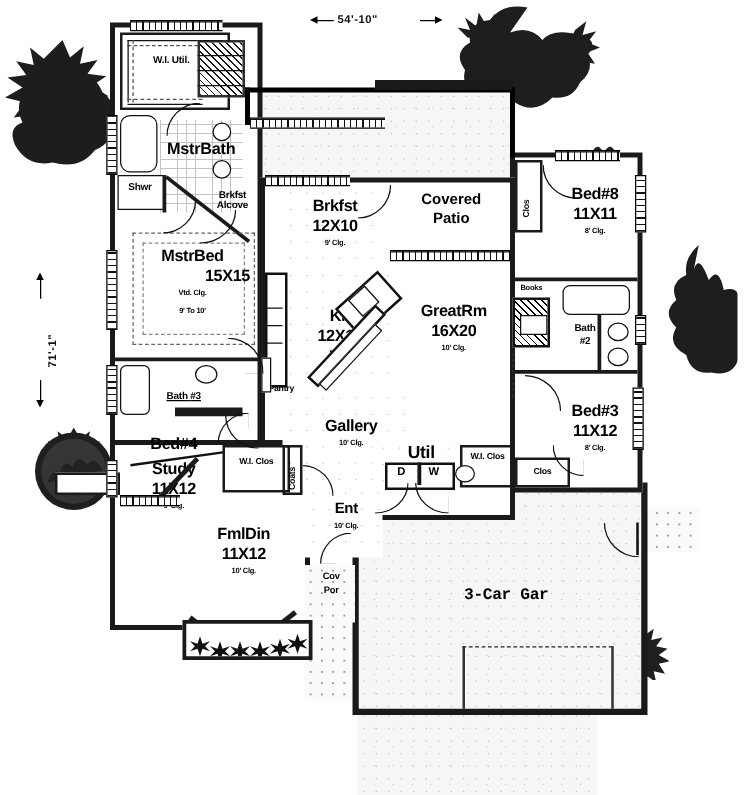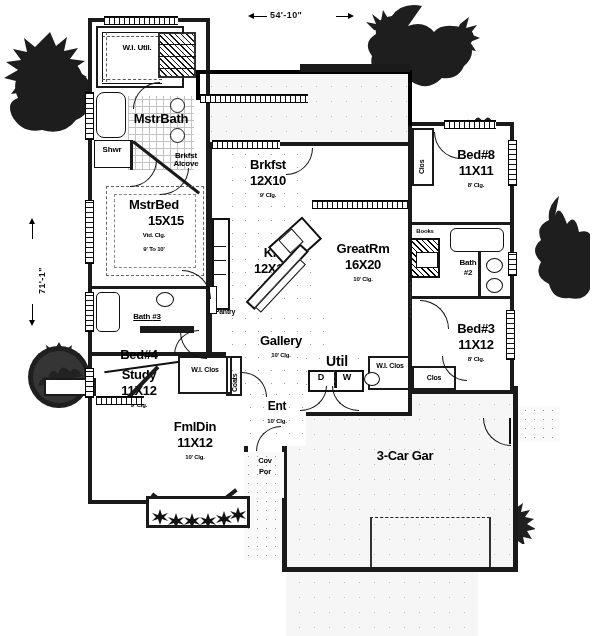--- a/index.html
+++ b/index.html
@@ -156,21 +156,21 @@
   </div>
 
   <div class="abs concrete" style="left:198px;top:72px;width:210px;height:70px;"></div>
   <div class="abs dots2" style="left:312px;top:142px;width:96px;height:62px;"></div>
   <div class="abs concrete" style="left:286px;top:568px;width:192px;height:68px;"></div>
   <div class="abs concrete" style="left:286px;top:390px;width:228px;height:178px;"></div>
   <div class="abs dots2" style="left:244px;top:452px;width:40px;height:108px;"></div>
   <div class="abs dots2" style="left:512px;top:406px;width:48px;height:36px;"></div>
 
   <div class="abs" style="left:282px;top:386px;width:236px;height:186px;border:5px solid #1a1a1a;box-sizing:border-box;"></div>
-  <div class="lbl rname" style="left:350px;top:449px;width:110px;">3-Car Gar</div>
+  <div class="lbl rname" style="left:350px;top:469px;width:110px;font-family:Liberation Mono, monospace;">3-Car Gar</div>
 
   <div class="abs" style="left:370px;top:517px;width:120px;height:2px;border-top:1.5px dashed #222;"></div>
   <div class="abs" style="left:370px;top:517px;width:1.5px;height:50px;background:#333;"></div>
   <div class="abs" style="left:489px;top:517px;width:1.5px;height:50px;background:#333;"></div>
 
   <div class="abs" style="left:509px;top:418px;width:1.5px;height:26px;background:#111;"></div>
   <div class="swing" style="left:483px;top:418px;width:27px;height:27px;border-color:#111;border-top-color:transparent;border-left-color:transparent;border-right:0;border-bottom:0;border-top-right-radius:0;border-bottom-left-radius:0;border-bottom-right-radius:0;border-top-left-radius:0;"></div>
   <div class="abs" style="left:483px;top:418px;width:27px;height:27px;border:1.2px solid #111;border-radius:0 0 0 100%;border-top:0;border-right:0;"></div>
 
   <div class="abs" style="left:88px;top:18px;width:122px;height:398px;border:4.5px solid #1a1a1a;box-sizing:border-box;background:#fff;"></div>
@@ -217,21 +217,21 @@
 
   <div class="lbl small" style="left:158px;top:152px;width:56px;">
     <span>Brkfst</span><br>
     <span>Alcove</span>
   </div>
   <div class="abs" style="left:133px;top:140px;width:84px;height:3px;background:#1a1a1a;transform:rotate(38deg);transform-origin:left center;"></div>
 
   <div class="abs" style="left:106px;top:186px;width:96px;height:88px;border:1px dashed #666;"></div>
   <div class="abs" style="left:114px;top:194px;width:80px;height:72px;border:1px dashed #888;"></div>
   <div class="lbl rname" style="left:108px;top:198px;width:92px;">MstrBed</div>
-  <div class="lbl rdim" style="left:120px;top:214px;width:92px;">15X15</div>
+  <div class="lbl rdim" style="left:108px;top:214px;width:92px;text-align:right;">15X15</div>
   <div class="lbl rclg" style="left:108px;top:232px;width:92px;">Vtd. Clg.</div>
   <div class="lbl rclg" style="left:108px;top:246px;width:92px;">9' To 10'</div>
 
   <div class="abs" style="left:92px;top:286px;width:116px;height:3px;background:#1a1a1a;"></div>
   <div class="fix rrect" style="left:96px;top:292px;width:22px;height:38px;border-radius:5px;"></div>
   <div class="fix oval" style="left:156px;top:292px;width:16px;height:13px;"></div>
   <div class="lbl tiny" style="left:110px;top:313px;width:74px;font-size:8px;text-decoration:underline;">
     <span>Bath</span>
     <span>#3</span>
   </div>
@@ -295,20 +295,24 @@
   <div class="lbl rdim" style="left:316px;top:258px;width:94px;">16X20</div>
   <div class="lbl rclg" style="left:316px;top:276px;width:94px;">10' Clg.</div>
 
   <div class="abs hatch" style="left:410px;top:238px;width:30px;height:40px;border:2px solid #111;box-sizing:border-box;"></div>
   <div class="abs" style="left:416px;top:252px;width:20px;height:14px;border:1.5px solid #111;background:#fff;"></div>
   <div class="lbl tiny" style="left:404px;top:228px;width:42px;font-size:6px;">Books</div>
   <div class="abs" style="left:410px;top:282px;width:2px;height:36px;border-left:1.4px dashed #333;"></div>
 
   <div class="abs" style="left:209px;top:286px;width:6px;height:26px;background:#fff;border:1.5px solid #111;"></div>
 
+  <div class="lbl" style="left:318px;top:152px;width:86px;font-size:12px;font-weight:700;line-height:1.25;">
+    <span>Covered</span><br>
+    <span>Patio</span>
+  </div>
   <div class="abs brickrow" style="left:312px;top:200px;width:96px;height:7px;"></div>
   <div class="abs brickrow" style="left:200px;top:94px;width:108px;height:7px;"></div>
 
   <div class="lbl rname" style="left:440px;top:148px;width:72px;">Bed#8</div>
   <div class="lbl rdim" style="left:440px;top:164px;width:72px;">11X11</div>
   <div class="lbl rclg" style="left:440px;top:182px;width:72px;">8' Clg.</div>
   <div class="abs" style="left:412px;top:128px;width:22px;height:58px;border:2.5px solid #1a1a1a;box-sizing:border-box;"></div>
   <div class="lbl tiny vert" style="left:418px;top:174px;width:46px;font-size:7px;text-align:left;">Clos</div>
   <div class="abs" style="left:434px;top:132px;width:26px;height:26px;border:1.2px solid #111;border-radius:0 0 0 100%;border-top:0;border-right:0;"></div>
   <div class="abs brickrow" style="left:444px;top:120px;width:52px;height:7px;"></div>

